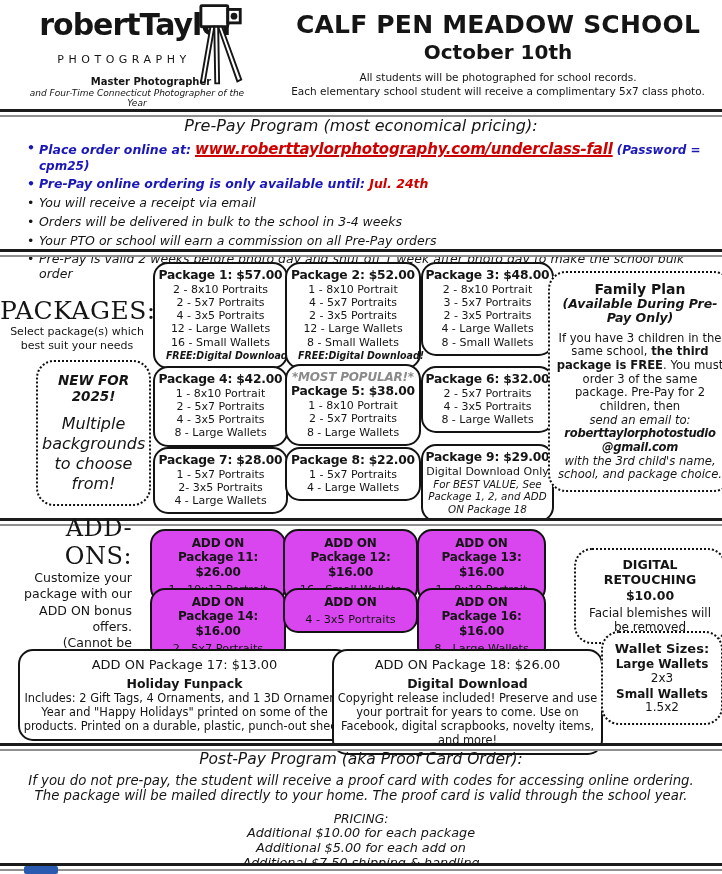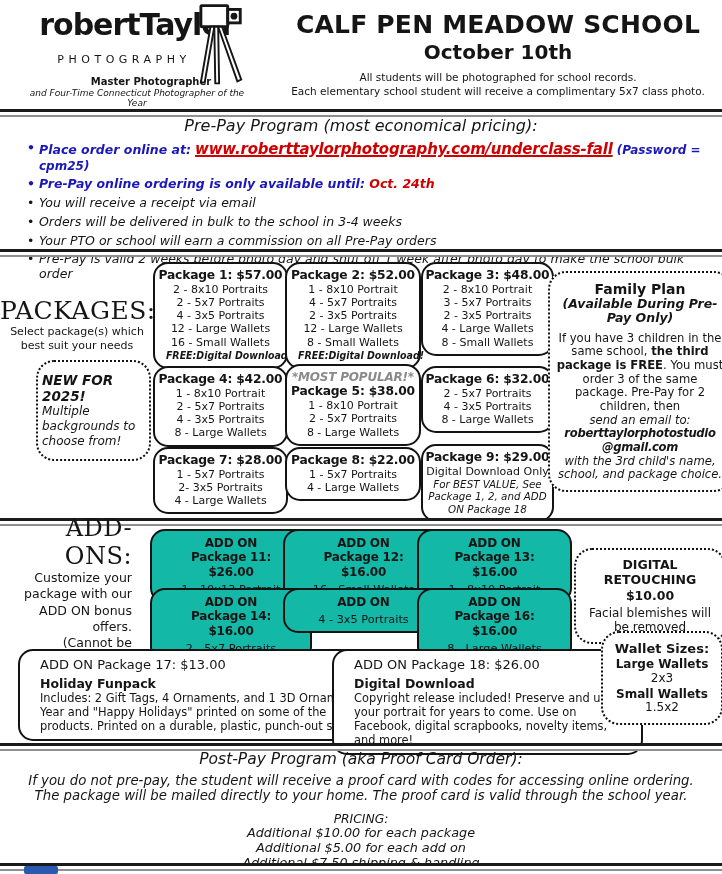--- a/index.html
+++ b/index.html
@@ -36,23 +36,23 @@
          text-decoration-thickness:2px;margin:0 4px;letter-spacing:-.2px;cursor:pointer}
   .b-red{color:#cf0000}
   .b-small{font-size:12px}
 
   
   .pk-head{position:absolute;left:0;top:296px;width:154px;text-align:center}
   .serif-h{font-family:"DejaVu Serif","Liberation Serif",serif;font-weight:normal;
            font-size:25px;letter-spacing:.5px;margin:0}
   .pk-sub{font-size:11px;line-height:1.25;}
   .dotted{border:2.4px dotted #111;border-radius:18px;background:#fff}
-  .new-box{position:absolute;left:36px;top:360px;width:103px;padding:10px 4px;}
+  .new-box{position:absolute;left:36px;top:360px;width:103px;padding:10px 4px;text-align:center}
   .new-title{font-size:13.5px;font-weight:bold;font-style:italic;line-height:1.2}
-  .new-body{font-size:12px;font-style:italic;line-height:1.25;margin-top:0}
+  .new-body{font-size:16px;font-style:italic;line-height:1.25;margin-top:10px}
 
   .pkg{position:absolute;border:2.6px solid #131313;border-radius:15px;background:#fff;
        text-align:center;padding:4px 2px 5px}
   .pkg div{font-size:11px;line-height:1.2}
   .pkg .pkg-title{font-size:12.3px;font-weight:bold;letter-spacing:-.2px}
   .pkg .pkg-free{font-size:11px;font-weight:bold;font-style:italic;white-space:nowrap;
                  transform:scaleX(.86);transform-origin:50% 50%}
   .pkg .pkg-popular{color:#8a8a8a;font-style:italic;font-weight:bold;font-size:12px;letter-spacing:-.2px}
   .pkg .pkg-note{font-style:italic;font-size:10.3px;line-height:1.2}
   .p1{left:153px;top:262px;width:127px}
@@ -69,35 +69,35 @@
   .fam-title{font-size:14px;font-weight:bold}
   .fam-sub{font-size:12.5px;font-weight:bold;font-style:italic;line-height:1.15}
   .fam-body{font-size:11.6px;line-height:1.18;margin-top:6px}
   .fam-b{font-weight:bold}
   .fam-it{font-style:italic}
   .fam-email{font-weight:bold;font-style:italic;letter-spacing:-.3px;cursor:pointer}
 
   
   .ao-head{position:absolute;left:0;top:514px;width:132px;text-align:right}
   .ao-sub{font-size:12.5px;line-height:1.3;}
-  .addon{position:absolute;border:2.6px solid #131313;border-radius:15px;background:#14b8a6;
-         text-align:center;padding:5px 15px}
+  .addon{position:absolute;border:2.6px solid #131313;border-radius:15px;background:#d946ef;
+         text-align:center;padding:5px 2px}
   .addon .t{font-size:12px;font-weight:bold;line-height:1.2;letter-spacing:-.2px}
   .addon .l{font-size:11.3px;margin-top:4px}
   .a11{left:150px;top:529px;width:128px}
   .a12{left:283px;top:529px;width:127px}
   .a13{left:417px;top:529px;width:121px}
   .a14{left:150px;top:588px;width:128px}
   .a15{left:283px;top:588px;width:127px}
   .a16{left:417px;top:588px;width:121px}
   .retouch{position:absolute;left:574px;top:548px;width:140px;padding:7px 4px;text-align:center}
   .ret-title{font-size:12.5px;font-weight:bold;line-height:1.22}
   .ret-body{font-size:12px;line-height:1.2;margin-top:3px}
   .bigbox{position:absolute;border:2.6px solid #131313;border-radius:15px;background:#fff;
-          text-align:left;padding:6px 20px}
+          text-align:center;padding:6px 0}
   .p17{left:18px;top:649px;width:329px}
   .p18{left:332px;top:649px;width:267px}
   .bb-title{font-size:13px;line-height:1.2}
   .bb-name{font-size:12.5px;font-weight:bold;margin-top:3px}
   .bb-body{font-size:11.4px;line-height:1.24}
   .wallet{position:absolute;left:601px;top:631px;width:114px;padding:8px 2px;text-align:center}
   .w-title{font-size:13px;font-weight:bold}
   .w-name{font-size:12px;font-weight:bold;margin-top:2px;line-height:1.15}
   .w-dim{font-size:12px;line-height:1.15}
 
@@ -141,21 +141,21 @@
       <div class="hnote">All students will be photographed for school records.</div>
       <div class="hnote">Each elementary school student will receive a complimentary 5x7 class photo.</div>
     </div>
   </div>
 
   <div class="divider d1"></div>
 
   <div class="prepay-title">Pre-Pay Program (most economical pricing):</div>
   <ul class="prepay-list">
     <li class="li-blue"><span>Place order online at:</span><span class="b-url">www.roberttaylorphotography.com/underclass-fall</span><span class="b-small">(Password = cpm25)</span></li>
-    <li class="li-blue"><span>Pre-Pay online ordering is only available until:</span> <span class="b-red">Oct. 24th</span></li>
+    <li class="li-blue"><span>Pre-Pay online ordering is only available until:</span> <span class="b-red">Jul. 24th</span></li>
     <li>You will receive a receipt via email</li>
     <li>Orders will be delivered in bulk to the school in 3-4 weeks</li>
     <li>Your PTO or school will earn a commission on all Pre-Pay orders</li>
     <li>Pre-Pay is valid 2 weeks before photo day and shut off 1 week after photo day to make the school bulk order</li>
   </ul>
 
   <div class="divider d2"></div>
 
   <div class="pk-head">
     <h2 class="serif-h">PACKAGES:</h2>

